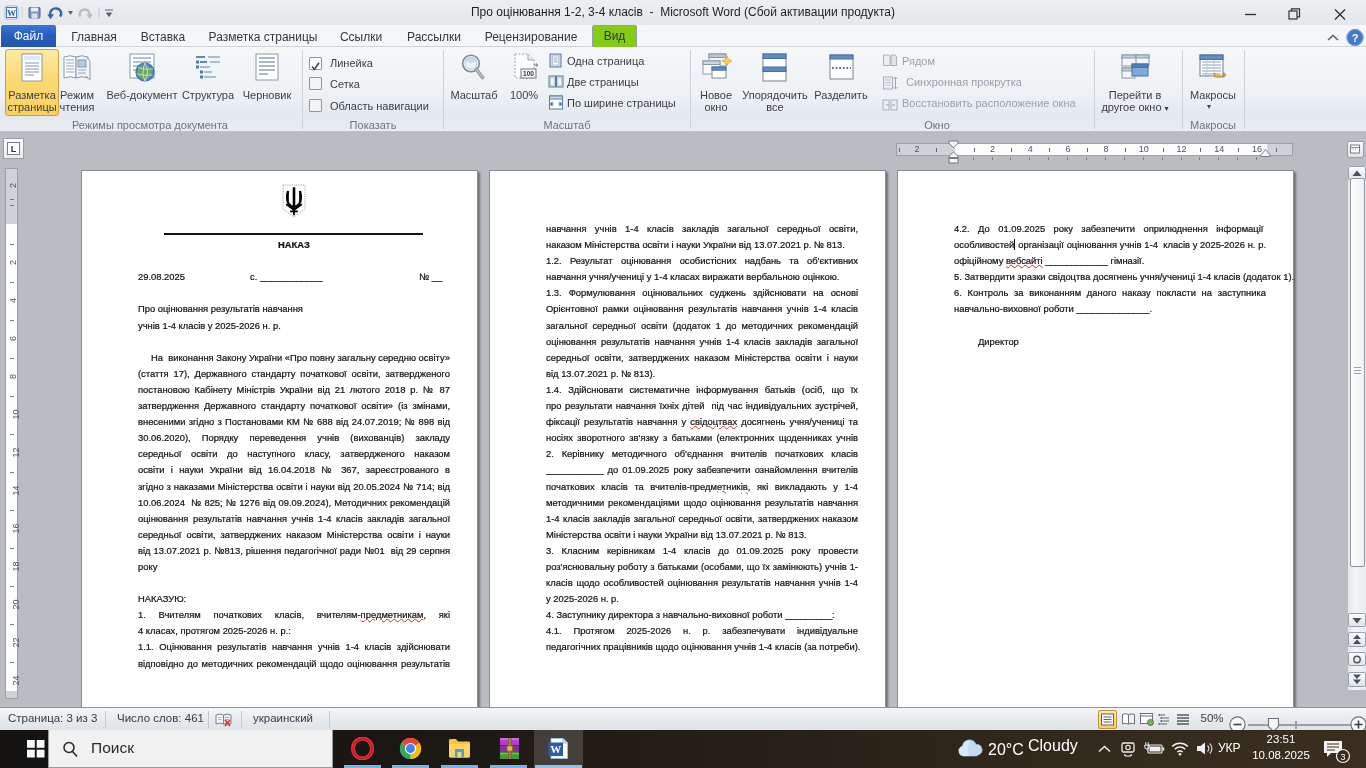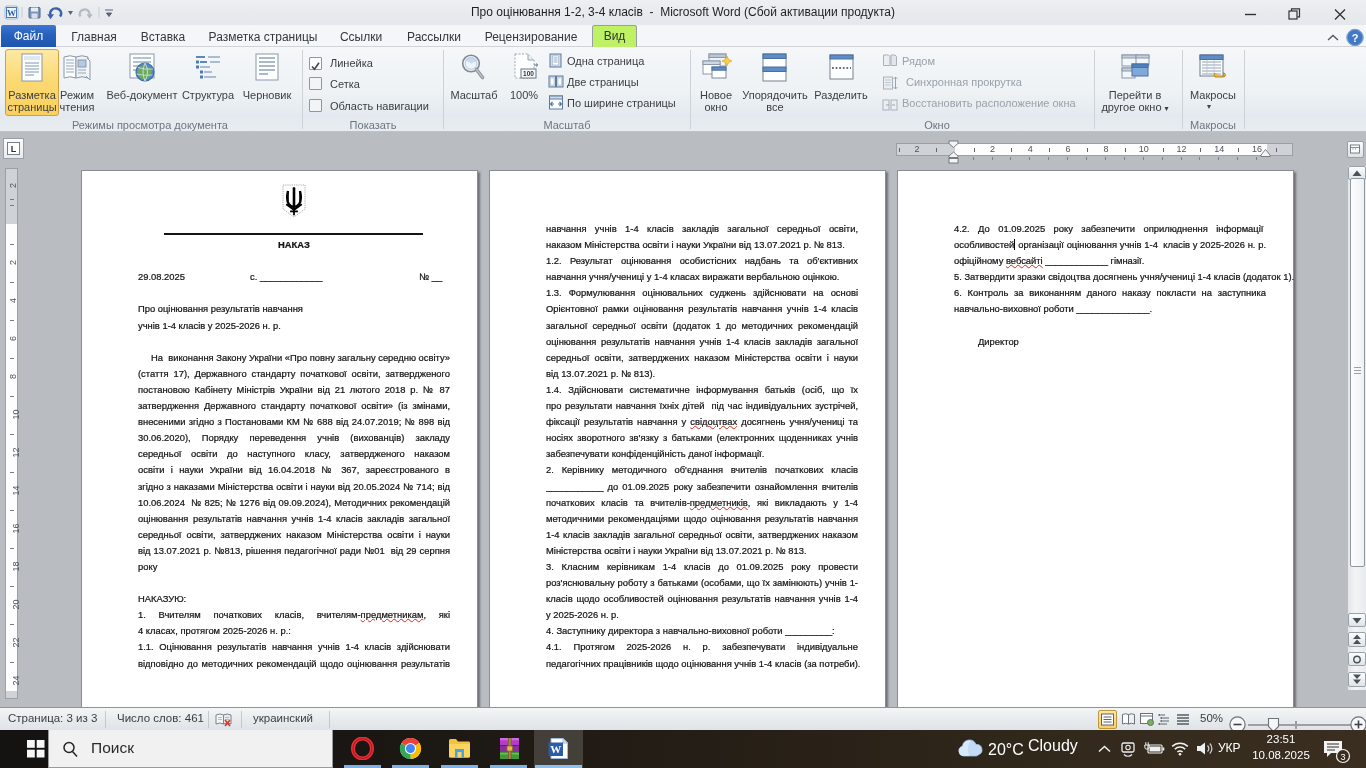--- a/index.html
+++ b/index.html
@@ -7,21 +7,21 @@
 body{font-family:"Liberation Sans",sans-serif;position:relative;background:#b9bdc1}
 .abs{position:absolute}
 
 #titlebar{left:0;top:0;width:1366px;height:25px;background:linear-gradient(#edeff2,#e4e7eb)}
 #title{left:400px;top:5px;width:566px;text-align:center;font-size:12px;color:#1d1f22;white-space:nowrap}
 
 #tabrow{left:0;top:25px;width:1366px;height:22px;background:#f5f6f8}
 
 .tab{top:5px;font-size:12px;color:#33373b;white-space:nowrap;transform:translateX(-50%)}
 #filetab{left:1px;top:0px;width:55px;height:22px;background:linear-gradient(#3c77d4,#2760bd 45%,#1f55ad);border-radius:2px 2px 0 0;color:#fff;font-size:12px;text-align:center;line-height:22px}
-#vidtab{left:592px;top:0px;width:45px;height:22px;background:#bef264;border:1px solid #989ea6;border-bottom:none;border-radius:2.5px 2.5px 0 0;font-size:12px;color:#2f3337;text-align:center;line-height:21px}
+#vidtab{left:592px;top:0px;width:45px;height:22px;background:#84cc16;border:1px solid #989ea6;border-bottom:none;border-radius:2.5px 2.5px 0 0;font-size:12px;color:#2f3337;text-align:center;line-height:21px}
 
 #ribbon{left:0;top:47px;width:1366px;height:85px;border-bottom:1px solid #bcc2c8;background:linear-gradient(#f5f7f9,#eef2f5 55%,#e3e9ee 82%,#e9edf1)}
 #ribbon .sep{top:3px;width:1px;height:79px;background:#ccd2d8}
 .glabel{top:72px;font-size:11px;color:#6b7682;white-space:nowrap;transform:translateX(-50%)}
 .blabel{font-size:11px;color:#3b3e42;line-height:11.5px;text-align:center;transform:translateX(-50%);white-space:nowrap}
 .sel{background:linear-gradient(#fde9a4,#fbda74 45%,#f9d05e);border:1px solid #d09f43;border-radius:3px}
 .cbx{width:13px;height:13px;background:#fdfdfd;border:1px solid #8f969e;border-radius:1px}
 .cblabel{font-size:11px;color:#3b3e42;white-space:nowrap}
 .gray .cblabel,.graytxt{color:#9aa1aa}
 
@@ -450,21 +450,20 @@
 <div class="ln j">1.3.&nbsp; Формулювання&nbsp; оцінювальних&nbsp; суджень&nbsp; здійснювати&nbsp; на&nbsp; основі</div>
 <div class="ln j">Орієнтовної рамки оцінювання результатів навчання учнів 1-4 класів закладів</div>
 <div class="ln j">загальної середньої освіти (додаток 1 до методичних рекомендацій щодо</div>
 <div class="ln j">оцінювання результатів навчання учнів 1-4 класів закладів загальної</div>
 <div class="ln j">середньої освіти, затверджених наказом Міністерства освіти і науки України</div>
 <div class="ln">від 13.07.2021 р. № 813).</div>
 <div class="ln j">1.4. Здійснювати систематичне інформування батьків (осіб, що їх замінюють)</div>
 <div class="ln j">про результати навчання їхніх дітей&nbsp; під час індивідуальних зустрічей, інших</div>
 <div class="ln j">фіксації результатів навчання у <span class="err">свідоцтвах</span> досягнень учня/учениці та</div>
 <div class="ln j">носіях зворотного зв'язку з батьками (електронних щоденниках учнів тощо),</div>
-<div class="ln">забезпечувати конфіденційність даної інформації.</div>
 <div class="ln j">2.&nbsp; Керівнику&nbsp; методичного&nbsp; об'єднання&nbsp; вчителів&nbsp; початкових&nbsp; класів</div>
 <div class="ln j">___________ до 01.09.2025 року забезпечити ознайомлення вчителів</div>
 <div class="ln j">початкових класів та вчителів-<span class="err">предметників</span>, які викладають у 1-4 класах, з</div>
 <div class="ln j">методичними рекомендаціями щодо оцінювання результатів навчання учнів</div>
 <div class="ln j">1-4 класів закладів загальної середньої освіти, затверджених наказом</div>
 <div class="ln">Міністерства освіти і науки України від 13.07.2021 р. № 813.</div>
 <div class="ln j">3. Класним керівникам 1-4 класів до 01.09.2025 року провести інформаційно-</div>
 <div class="ln j">роз'яснювальну роботу з батьками (особами, що їх замінюють) учнів 1-4</div>
 <div class="ln j">класів щодо особливостей оцінювання результатів навчання учнів 1-4 класів</div>
 <div class="ln">у 2025-2026 н. р.</div>
@@ -560,21 +559,21 @@
       <rect x="1.5" y="11" width="2" height="2" fill="#6b727b"></rect>
     </svg>
 <svg class="abs" style="left:1175px;top:4px" width="16" height="15" viewBox="0 0 16 15">
       <g stroke="#565d66" stroke-width="1.5">
         <line x1="2" y1="3" x2="14" y2="3"></line>
         <line x1="2" y1="6" x2="14" y2="6"></line>
         <line x1="2" y1="9" x2="14" y2="9"></line>
         <line x1="2" y1="12" x2="14" y2="12"></line>
       </g>
     </svg>
-<div class="abs sitem" style="left:1200px;width:24px;text-align:left">50%</div>
+<div class="abs sitem" style="left:1200px;width:24px;text-align:center">50%</div>
 <svg class="abs" style="left:1228px;top:7px" width="19" height="19" viewBox="0 0 19 19">
       <circle cx="9.5" cy="9.5" r="7.6" fill="linear-gradient(#fff,#e8ecef)" fill-opacity="1" style="fill:#f6f8f9" stroke="#6d737a" stroke-width="1.2"></circle>
       <line x1="5.5" y1="9.5" x2="13.5" y2="9.5" stroke="#3f444a" stroke-width="1.6"></line>
     </svg>
 <div class="abs" style="left:1248px;top:16px;width:103px;height:1.6px;background:#9aa0a6"></div>
 <div class="abs" style="left:1295px;top:13px;width:1.6px;height:8px;background:#9aa0a6"></div>
 <svg class="abs" style="left:1267px;top:9px" width="13" height="16" viewBox="0 0 13 16">
       <path d="M1.5 1.5 h10 v8 l-5 5 -5 -5 Z" fill="#f4f6f8" stroke="#6d737a" stroke-width="1.1"></path>
     </svg>
 <svg class="abs" style="left:1349px;top:7px" width="19" height="19" viewBox="0 0 19 19">

